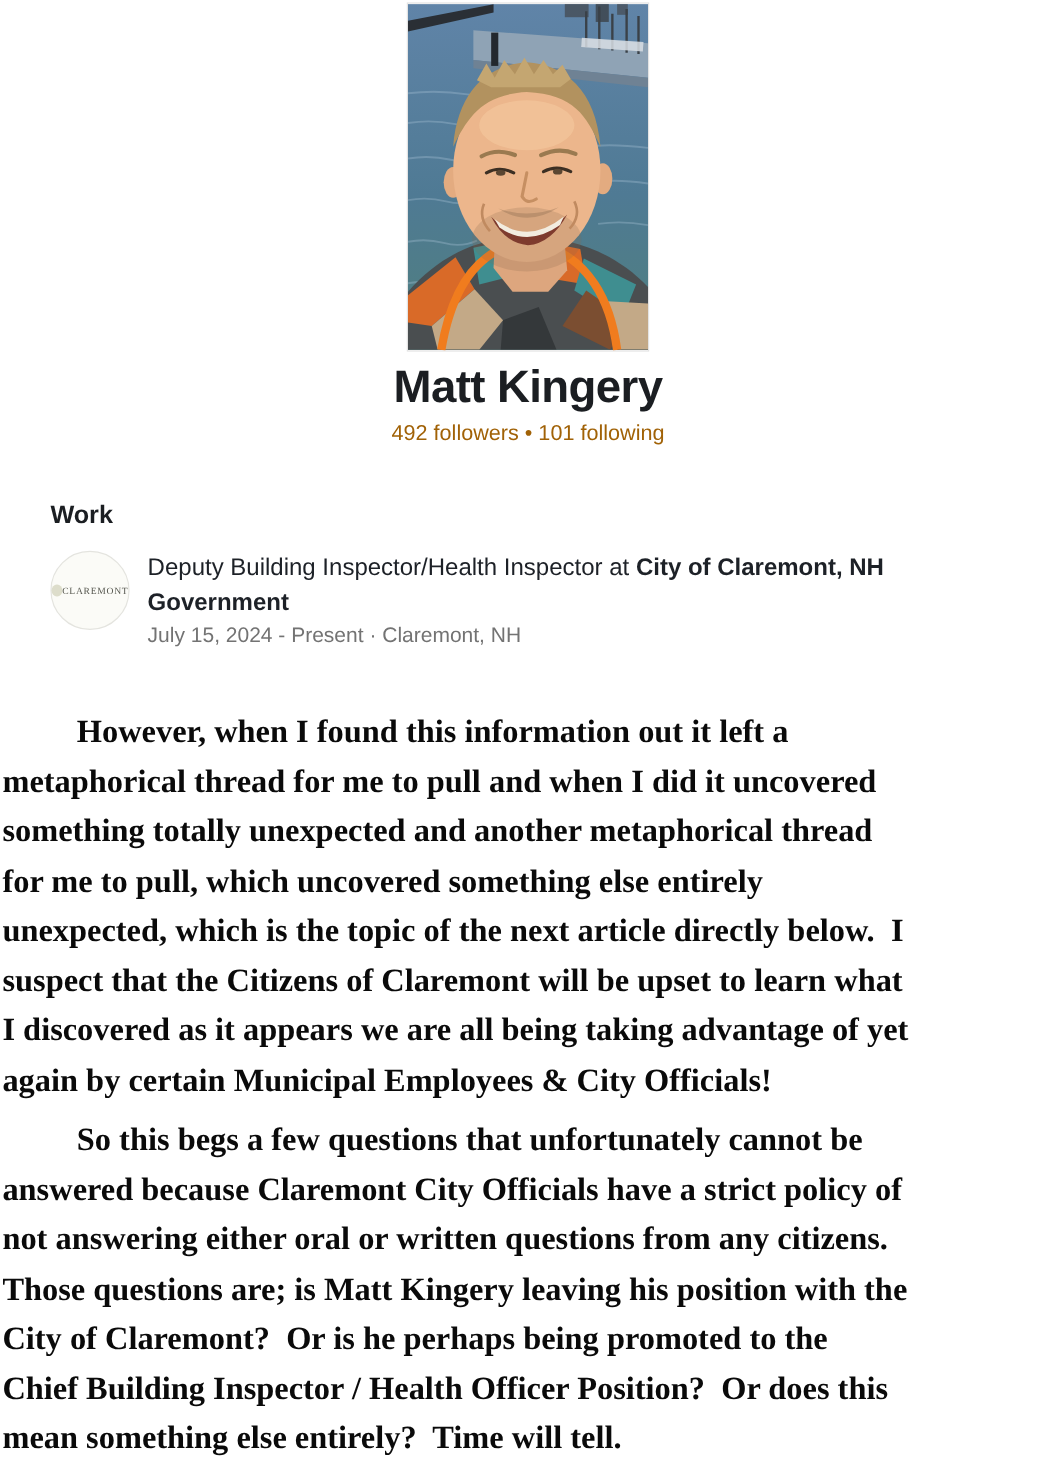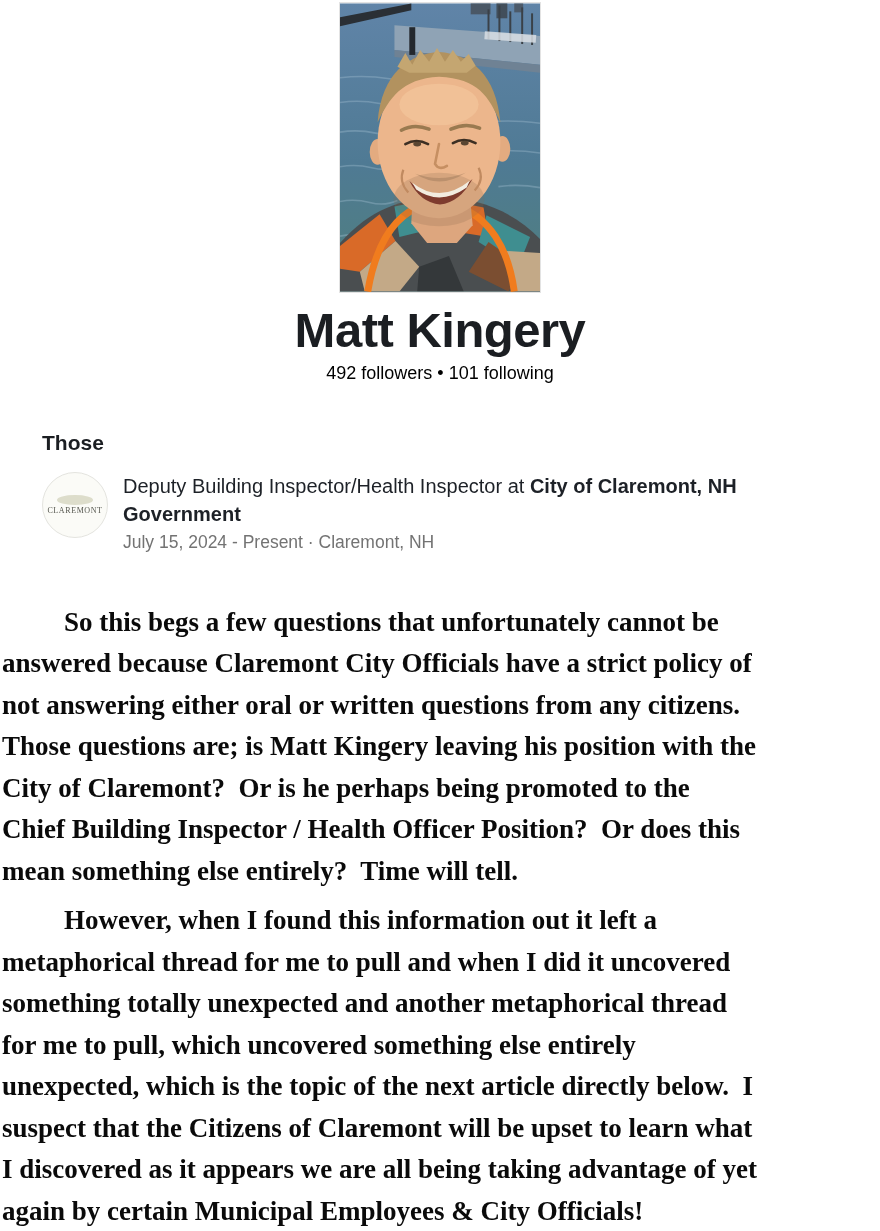--- a/index.html
+++ b/index.html
@@ -5,33 +5,33 @@
   html,body{margin:0;padding:0;}
   body{
     width:880px;height:1231px;background:#ffffff;overflow:hidden;
     font-family:"Liberation Sans",sans-serif;position:relative;
   }
   
   .photo-wrap{width:202px;height:291px;margin:2px auto 0;display:block;}
   .photo-wrap svg{display:block;width:202px;height:291px;border:1px solid #e3e3e3;box-sizing:border-box;}
   
   .name{
-    text-align:center;font-size:49px;font-weight:700;color:#1b1e22;
+    text-align:center;font-size:38px;font-weight:700;color:#1b1e22;
     letter-spacing:-0.5px;margin-top:9px;line-height:1.15;
   }
   .stats{
-    text-align:center;font-size:18px;color:#000000;margin-top:5px;line-height:1.2;
+    text-align:center;font-size:18px;color:#a16207;margin-top:5px;line-height:1.2;
   }
   
   .work{margin:46px 0 0 42px;}
   .work-heading{font-size:21px;font-weight:700;color:#1b1e22;}
   .work-row{display:flex;margin-top:17px;gap:15px;align-items:flex-start;}
   .logo-circle{
     width:66px;height:66px;border-radius:50%;background:#fbfbf7;
-    border:1px solid #e4e4df;display:flex;flex-direction:column;
+    border:1px solid #e4e4df;display:flex;flex-direction:row;
     align-items:center;justify-content:center;flex:0 0 auto;box-sizing:border-box;
   }
   .logo-smudge{width:36px;height:10px;border-radius:50%;background:#b9b795;opacity:.45;margin-bottom:1px;}
   .logo-text{
     font-family:"Liberation Serif",serif;font-size:8px;letter-spacing:.6px;
     color:#55564e;text-transform:uppercase;white-space:nowrap;
   }
   .work-text{width:730px;}
   .work-title{font-size:20px;line-height:28.5px;color:#1d2127;}
   .work-title .bold{font-weight:700;}
@@ -136,42 +136,42 @@
       <path d="M70,179 Q101,212 134,177 Q121,201 101,203 Q81,201 70,179 Z" fill="#7e3b2e"></path>
       <path d="M73,181 Q101,203 131,179 L128,186 Q101,205 77,188 Z" fill="#f2ece0"></path>
     </g>
   </svg>
 </div>
 
 <div class="name">Matt Kingery</div>
 <div class="stats">492 followers • 101 following</div>
 
 <div class="work">
-  <div class="work-heading">Those</div>
+  <div class="work-heading">Work</div>
   <div class="work-row">
     <div class="logo-circle">
       <div class="logo-smudge"></div>
       <div class="logo-text">Claremont</div>
     </div>
     <div class="work-text">
       <div class="work-title"><span>Deputy Building Inspector/Health Inspector at </span><span class="bold">City of Claremont, NH Government</span></div>
       <div class="work-meta">July 15, 2024 - Present · Claremont, NH</div>
     </div>
   </div>
 </div>
 
 <div class="article">
-  <p>So this begs a few questions that unfortunately cannot be
-answered because Claremont City Officials have a strict policy of
-not answering either oral or written questions from any citizens.
-Those questions are; is Matt Kingery leaving his position with the
-City of Claremont?  Or is he perhaps being promoted to the
-Chief Building Inspector / Health Officer Position?  Or does this
-mean something else entirely?  Time will tell.</p>
   <p>However, when I found this information out it left a
 metaphorical thread for me to pull and when I did it uncovered
 something totally unexpected and another metaphorical thread
 for me to pull, which uncovered something else entirely
 unexpected, which is the topic of the next article directly below.  I
 suspect that the Citizens of Claremont will be upset to learn what
 I discovered as it appears we are all being taking advantage of yet
 again by certain Municipal Employees &amp; City Officials!</p>
+  <p>So this begs a few questions that unfortunately cannot be
+answered because Claremont City Officials have a strict policy of
+not answering either oral or written questions from any citizens.
+Those questions are; is Matt Kingery leaving his position with the
+City of Claremont?  Or is he perhaps being promoted to the
+Chief Building Inspector / Health Officer Position?  Or does this
+mean something else entirely?  Time will tell.</p>
 </div>
 
 </body></html>

